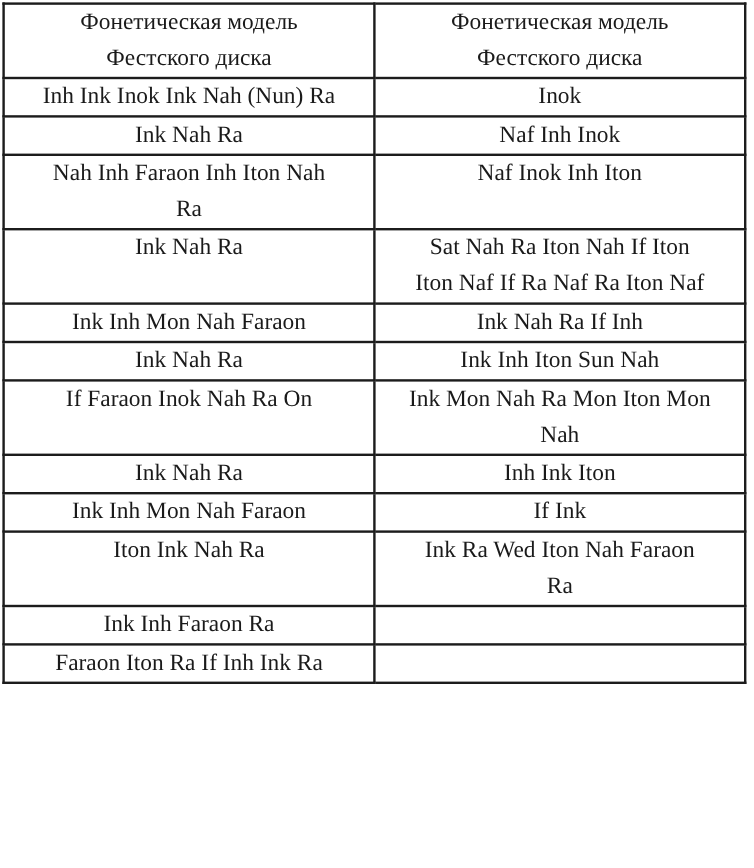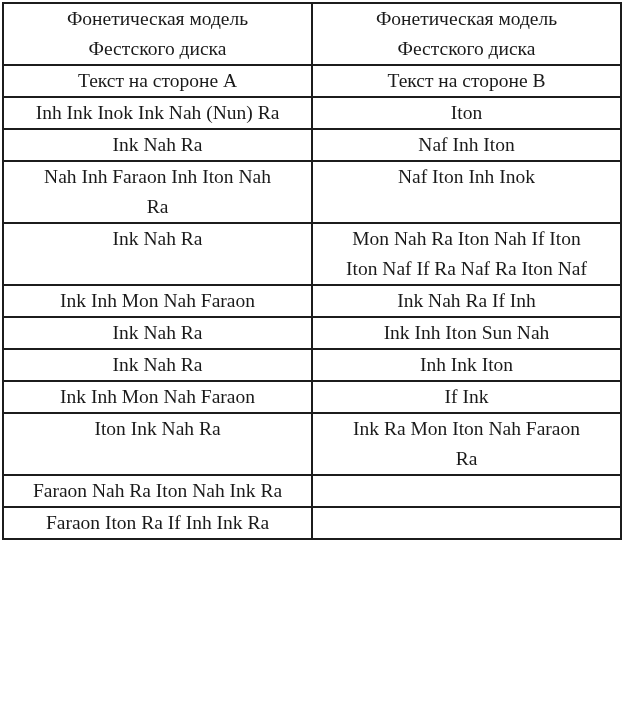--- a/index.html
+++ b/index.html
@@ -58,64 +58,65 @@
       <col>
     </colgroup>
     <tbody>
         <tr>
           <td>Фонетическая модель
 Фестского диска</td>
           <td>Фонетическая модель
 Фестского диска</td>
         </tr>
         <tr>
-          <td>Текст на стороне A</td>
-          <td>Текст на стороне B</td>
-        </tr>
-        <tr>
           <td>Inh Ink Inok Ink Nah (Nun) Ra</td>
-          <td>Iton</td>
+          <td>Inok</td>
         </tr>
         <tr>
           <td>Ink Nah Ra</td>
-          <td>Naf Inh Iton</td>
+          <td>Naf Inh Inok</td>
         </tr>
         <tr>
           <td>Nah Inh Faraon Inh Iton Nah
 Ra</td>
-          <td>Naf Iton Inh Inok</td>
+          <td>Naf Inok Inh Iton</td>
         </tr>
         <tr>
           <td>Ink Nah Ra</td>
-          <td>Mon Nah Ra Iton Nah If Iton
+          <td>Sat Nah Ra Iton Nah If Iton
 Iton Naf If Ra Naf Ra Iton Naf</td>
         </tr>
         <tr>
           <td>Ink Inh Mon Nah Faraon</td>
           <td>Ink Nah Ra If Inh</td>
         </tr>
         <tr>
           <td>Ink Nah Ra</td>
           <td>Ink Inh Iton Sun Nah</td>
         </tr>
         <tr>
+          <td>If Faraon Inok Nah Ra On</td>
+          <td>Ink Mon Nah Ra Mon Iton Mon
+Nah</td>
+        </tr>
+        <tr>
           <td>Ink Nah Ra</td>
           <td>Inh Ink Iton</td>
         </tr>
         <tr>
           <td>Ink Inh Mon Nah Faraon</td>
           <td>If Ink</td>
         </tr>
         <tr>
           <td>Iton Ink Nah Ra</td>
-          <td>Ink Ra Mon Iton Nah Faraon
+          <td>Ink Ra Wed Iton Nah Faraon
 Ra</td>
         </tr>
         <tr>
-          <td>Faraon Nah Ra Iton Nah Ink Ra</td>
+          <td>Ink Inh Faraon Ra</td>
           <td></td>
         </tr>
         <tr>
           <td>Faraon Iton Ra If Inh Ink Ra</td>
           <td></td>
         </tr>
       </tbody>
   </table>
 </div>
 

